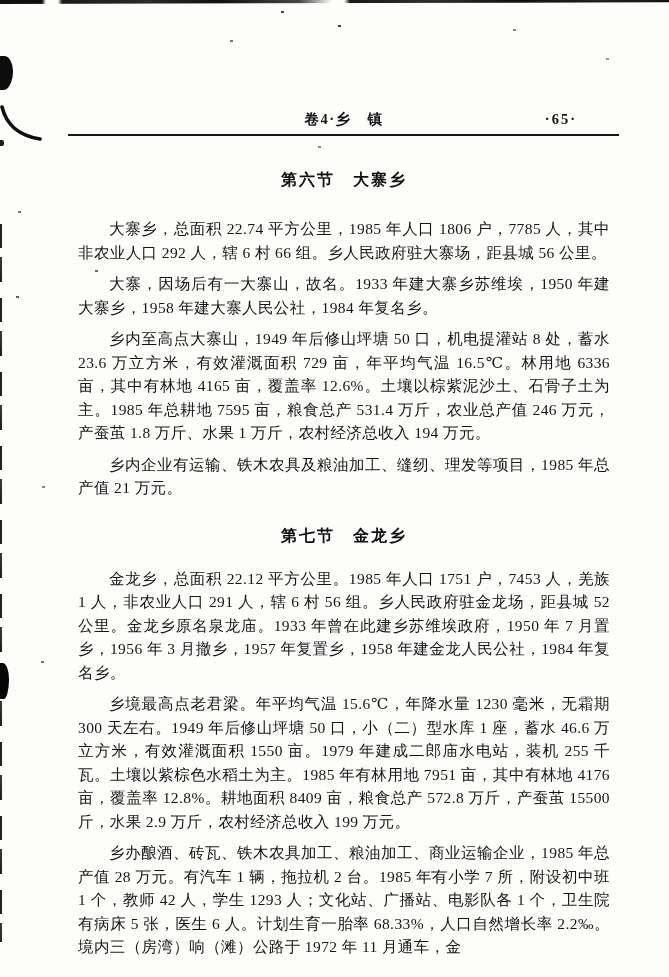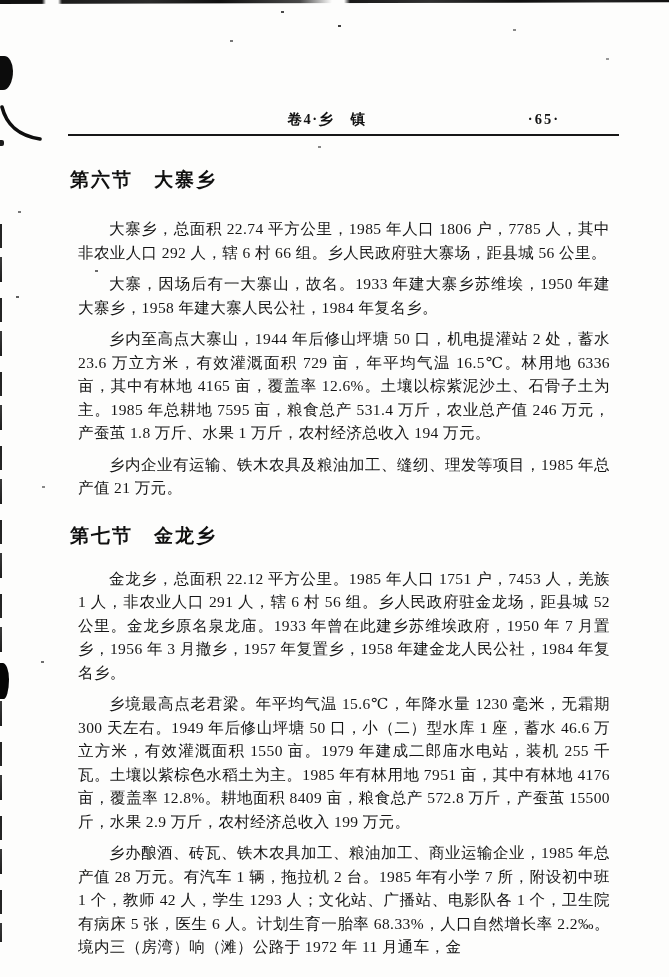--- a/index.html
+++ b/index.html
@@ -59,39 +59,40 @@
       -186px 259px 0 0 #6a6a6a,
       -263px 200px 0 0 #777,
       -265px 285px 0 0 #5f5f5f,
       -239px 475px 0 0 #888,
       -186px 610px 0 0 #777,
       -240px 650px 0 0 #6f6f6f,
       150px 860px 0 0 #999;
   }
 
   
-  .header-row { position: absolute; top: 110px; left: 53px; width: 548px; height: 20px; }
+  .header-row { position: absolute; top: 110px; left: 70px; width: 548px; height: 20px; }
   .running-title {
     display: block; text-align: center;
     font-size: 14.5px; font-weight: bold; letter-spacing: 1.5px;
   }
   .page-number {
     position: absolute; right: 41px; top: 1px;
     font-size: 14.5px; font-weight: bold; letter-spacing: 2px;
   }
   .rule {
     position: absolute; top: 134px; left: 68px; width: 551px; height: 2px;
     background: #171717;
   }
 
   
   .content { position: absolute; left: 70px; top: 136px; width: 548px; }
   .section-title {
     margin: 31px 0 25px 0;
-    font-size: 19px; font-weight: 600; letter-spacing: 2px;
+    text-align: center;
+    font-size: 16px; font-weight: 600; letter-spacing: 2px;
     line-height: 25px;
     color: #101010;
   }
   .section-title.second { margin: 23px 0 19px 0; }
   .content p {
     margin: 8px;
     font-size: 15.5px;
     line-height: 23.5px;
     letter-spacing: 0.4px;
     text-align: justify;
@@ -118,21 +119,21 @@
     <span class="running-title">卷4·乡　镇</span>
     <span class="page-number">·65·</span>
   </div>
   <div class="rule"></div>
 
   <div class="content">
 
     <h2 class="section-title">第六节　大寨乡</h2>
     <p>大寨乡，总面积 22.74 平方公里，1985 年人口 1806 户，7785 人，其中非农业人口 292 人，辖 6 村 66 组。乡人民政府驻大寨场，距县城 56 公里。</p>
     <p>大寨，因场后有一大寨山，故名。1933 年建大寨乡苏维埃，1950 年建大寨乡，1958 年建大寨人民公社，1984 年复名乡。</p>
-    <p>乡内至高点大寨山，1944 年后修山坪塘 50 口，机电提灌站 2 处，蓄水 23.6 万立方米，有效灌溉面积 729 亩，年平均气温 16.5℃。林用地 6336 亩，其中有林地 4165 亩，覆盖率 12.6%。土壤以棕紫泥沙土、石骨子土为主。1985 年总耕地 7595 亩，粮食总产 531.4 万斤，农业总产值 246 万元，产蚕茧 1.8 万斤、水果 1 万斤，农村经济总收入 194 万元。</p>
+    <p>乡内至高点大寨山，1949 年后修山坪塘 50 口，机电提灌站 8 处，蓄水 23.6 万立方米，有效灌溉面积 729 亩，年平均气温 16.5℃。林用地 6336 亩，其中有林地 4165 亩，覆盖率 12.6%。土壤以棕紫泥沙土、石骨子土为主。1985 年总耕地 7595 亩，粮食总产 531.4 万斤，农业总产值 246 万元，产蚕茧 1.8 万斤、水果 1 万斤，农村经济总收入 194 万元。</p>
     <p>乡内企业有运输、铁木农具及粮油加工、缝纫、理发等项目，1985 年总产值 21 万元。</p>
 
     <h2 class="section-title second">第七节　金龙乡</h2>
     <p>金龙乡，总面积 22.12 平方公里。1985 年人口 1751 户，7453 人，羌族 1 人，非农业人口 291 人，辖 6 村 56 组。乡人民政府驻金龙场，距县城 52 公里。金龙乡原名泉龙庙。1933 年曾在此建乡苏维埃政府，1950 年 7 月置乡，1956 年 3 月撤乡，1957 年复置乡，1958 年建金龙人民公社，1984 年复名乡。</p>
     <p>乡境最高点老君梁。年平均气温 15.6℃，年降水量 1230 毫米，无霜期 300 天左右。1949 年后修山坪塘 50 口，小（二）型水库 1 座，蓄水 46.6 万立方米，有效灌溉面积 1550 亩。1979 年建成二郎庙水电站，装机 255 千瓦。土壤以紫棕色水稻土为主。1985 年有林用地 7951 亩，其中有林地 4176 亩，覆盖率 12.8%。耕地面积 8409 亩，粮食总产 572.8 万斤，产蚕茧 15500 斤，水果 2.9 万斤，农村经济总收入 199 万元。</p>
     <p>乡办酿酒、砖瓦、铁木农具加工、粮油加工、商业运输企业，1985 年总产值 28 万元。有汽车 1 辆，拖拉机 2 台。1985 年有小学 7 所，附设初中班 1 个，教师 42 人，学生 1293 人；文化站、广播站、电影队各 1 个，卫生院有病床 5 张，医生 6 人。计划生育一胎率 68.33%，人口自然增长率 2.2‰。境内三（房湾）响（滩）公路于 1972 年 11 月通车，金</p>
 
   </div>
 </div>
 

